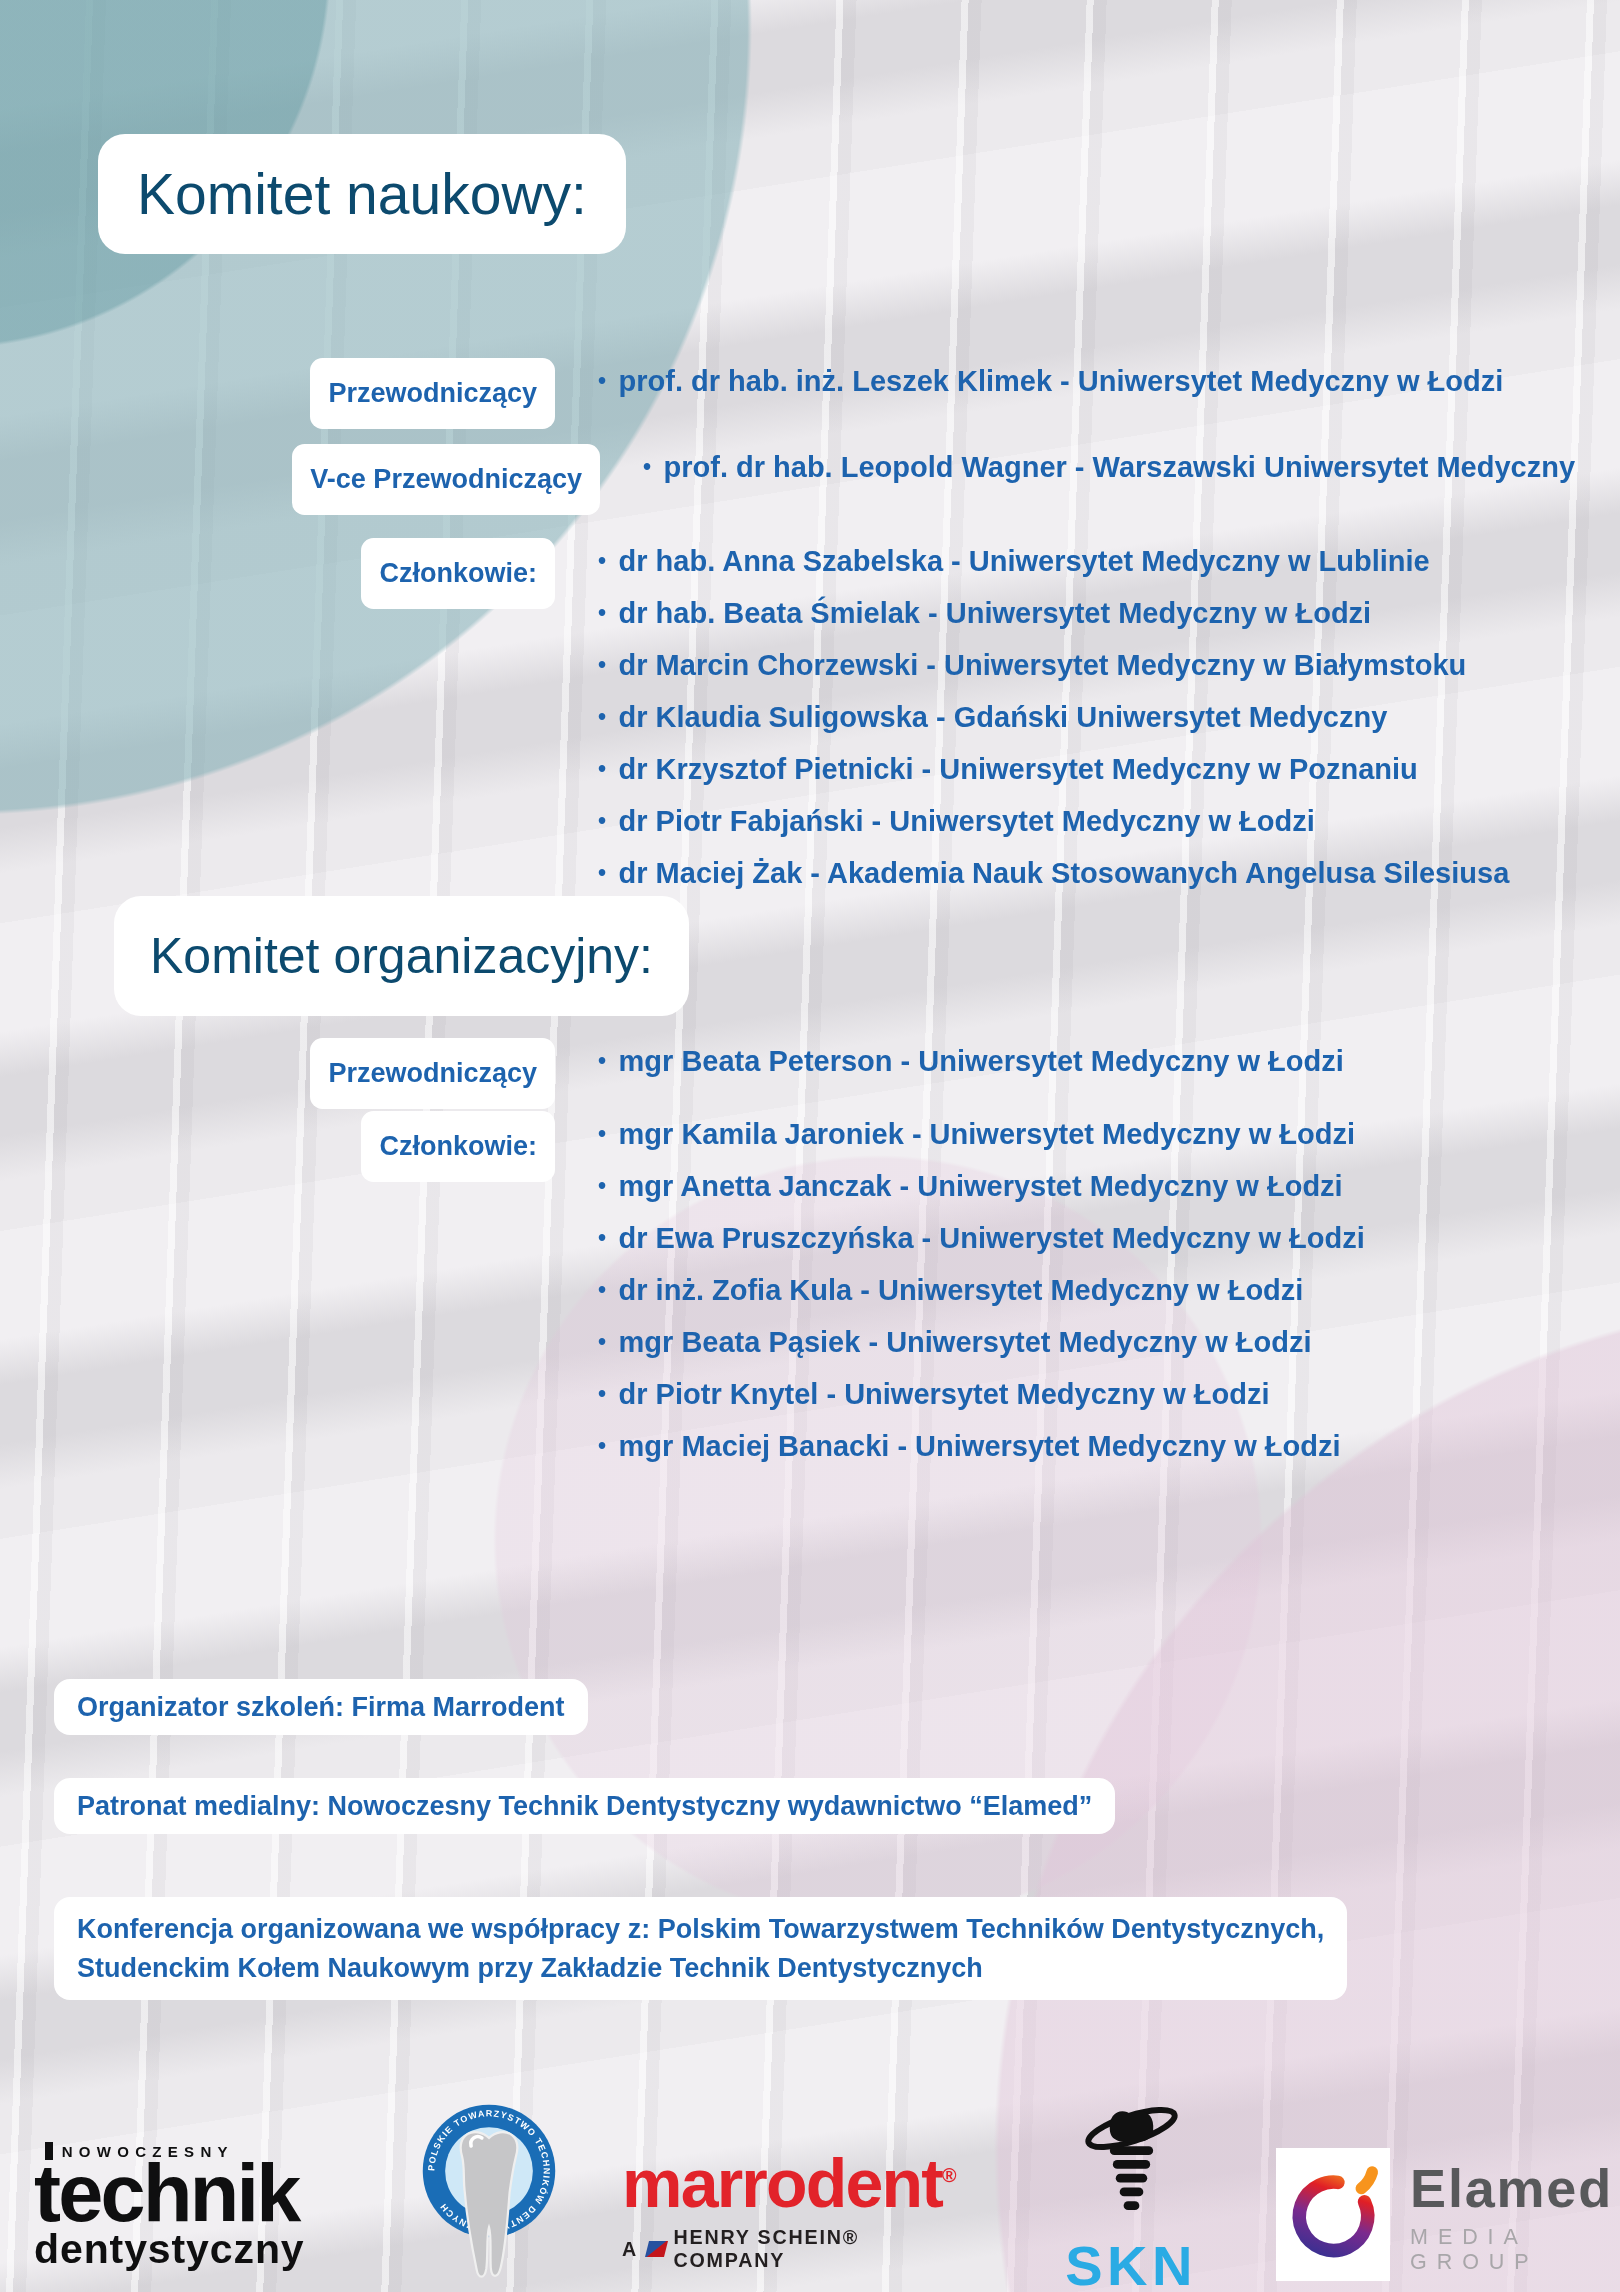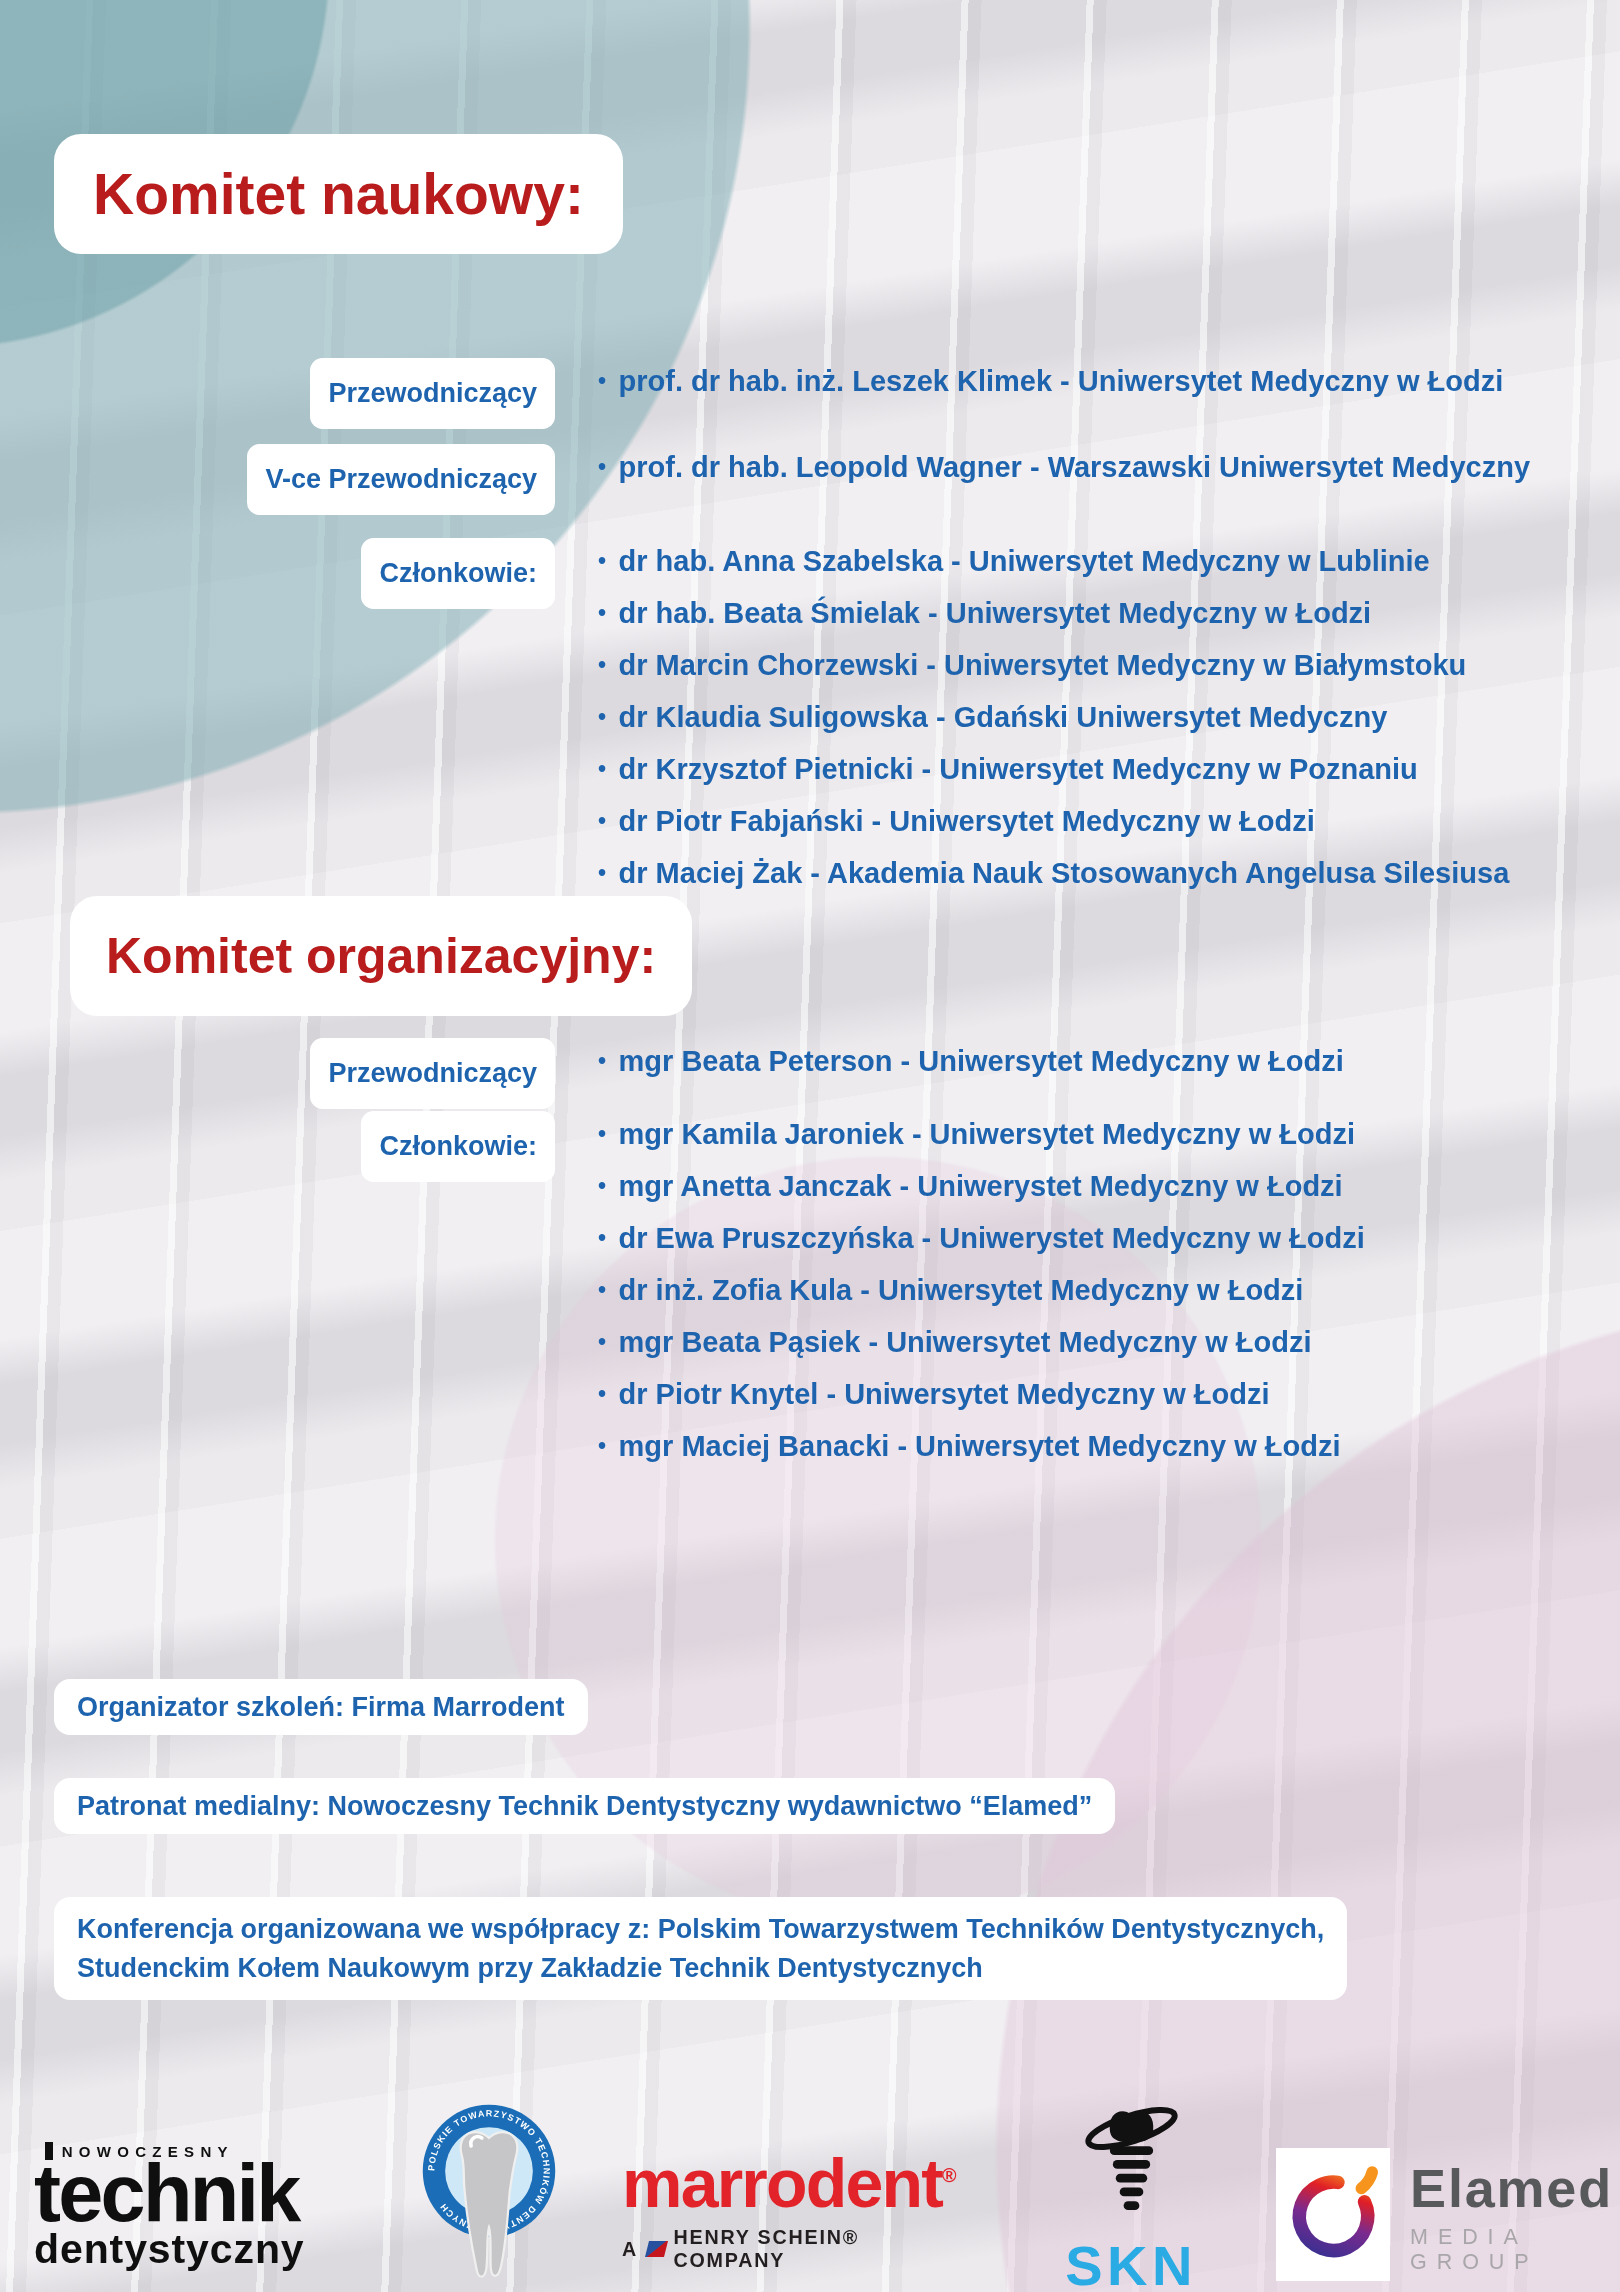--- a/index.html
+++ b/index.html
@@ -29,37 +29,38 @@
       repeating-linear-gradient(171deg,
         #f1eff2 0px, #f1eff2 107px,
         #dcdade 152px, #dcdade 210px,
         #eceaed 255px, #eceaed 304px);
   }
 
   .title-box {
     position:absolute;
     display:inline-block;
     background:#ffffff;
-    color:#b91c1c;
-    font-weight:bold;
+    color:#0c4a6e;
+    font-weight:normal;
     border-radius:27px;
     white-space:nowrap;
+    margin-left:44px;
   }
   .title-science { left:54px; top:134px; font-size:57px; padding:27px 39px; }
   .title-org     { left:70px; top:896px; font-size:50px; padding:31px 36px;text-align:center; }
 
   .rows { position:absolute; left:0; width:1620px; display:flex; flex-direction:column; }
   .rows-science { top:355px; }
   .rows-org     { top:1035px; }
 
   .cgroup { display:flex; align-items:flex-start; }
   .cgroup .label-cell { width:555px; flex:none; text-align:right; }
   .cgroup .members { margin-left:43px; flex:none; }
   .gap-sm { margin-bottom:12.5px; }
-  .gap-md { margin-bottom:20.6px; }
+  .gap-md { margin-bottom:20.6px;justify-content:center; }
 
   .pill {
     display:inline-block;
     background:#ffffff;
     color:#1d63ae;
     font-weight:bold;
     font-size:27px;
     padding:20px 18px;
     border-radius:12.5px;
     margin-top:2.7px;

